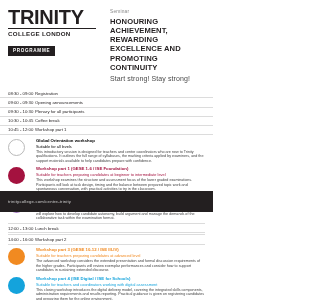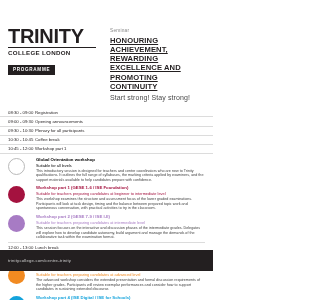--- a/index.html
+++ b/index.html
@@ -3,21 +3,21 @@
 <meta charset="utf-8">
 <title>Trinity College London Seminar Programme</title>
 <style>
   * { margin:0; padding:0; box-sizing:border-box; }
   html, body {
     width:213px; height:300px;
     background:#ffffff;
     font-family:"Liberation Sans", sans-serif;
     overflow:hidden;
   }
-  .page { position:relative; width:213px; height:252px; background:#fff;margin-top:19px; }
+  .page { position:relative; width:213px; height:212px; background:#fff; }
 
   
   .header { display:flex; padding:7px 8px 0 8px; }
   .brand { width:96px; flex:0 0 96px; }
   .logo-word {
     font-family:"Liberation Sans", sans-serif;
     font-weight:bold;
     font-size:20px;
     letter-spacing:-0.3px;
     color:#231f20;
@@ -49,21 +49,20 @@
     color:#8a8a8a;
     letter-spacing:0.2px;
     margin-bottom:2.5px;
   }
   .head-title {
     font-size:7.6px;
     font-weight:bold;
     color:#231f20;
     line-height:9.3px;
     letter-spacing:0.1px;
-    text-decoration:underline;
   }
   .head-strap {
     font-size:7px;
     color:#4a4a4a;
     margin-top:3px;
     letter-spacing:0.1px;
   }
 
   
   .schedule { margin-top:7px; }

